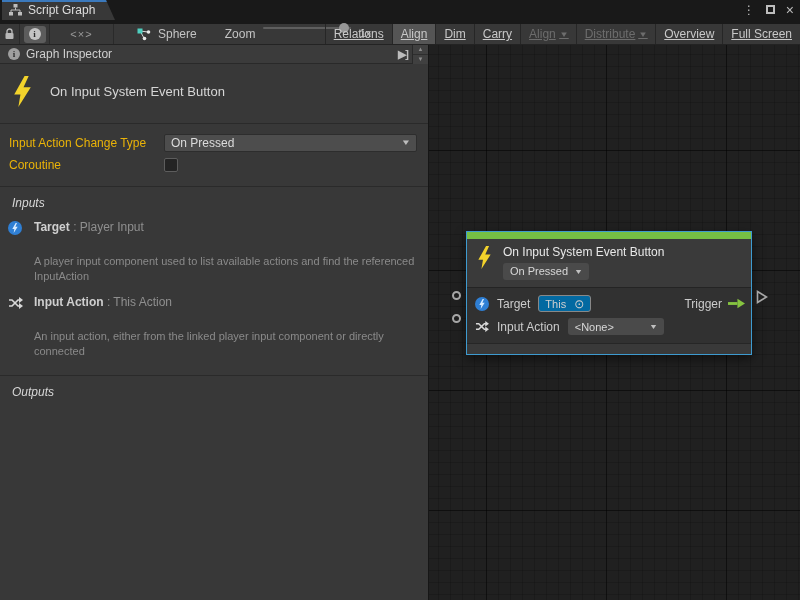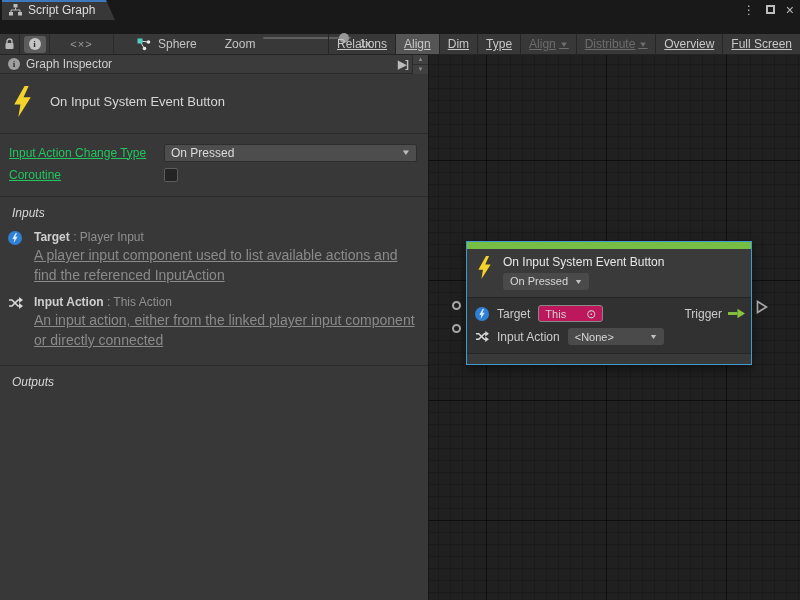--- a/index.html
+++ b/index.html
@@ -1,21 +1,21 @@
 <!DOCTYPE html>
 <html><head>
 <meta charset="utf-8">
 <style>
   * { margin:0; padding:0; box-sizing:border-box; }
   html,body { width:800px; height:600px; overflow:hidden; }
   body { font-family:"Liberation Sans", sans-serif; background:#191919; color:#c8c8c8; font-size:12px; -webkit-font-smoothing:antialiased; }
   .app { position:relative; width:800px; height:600px; background:#191919; }
 
   
-  .tabbar { position:relative; height:34px; background:#191919; }
+  .tabbar { position:relative; height:24px; background:#191919; }
   .tab { position:absolute; left:2px; top:0; width:113px; height:20px; background:#383838;
          display:flex; align-items:center; gap:6px; padding-left:7px;
          clip-path:polygon(0 0, 104px 0, 113px 100%, 0 100%); }
   .tab::before { content:""; position:absolute; top:0; left:0; width:100%; height:2px; background:#3b79bc; }
   .tab-label { color:#dedede; font-size:12px; }
   .win-controls { position:absolute; right:6px; top:0; height:20px; display:flex; align-items:center; gap:11px; color:#bdbdbd; }
   .win-controls .dots { font-size:12px; letter-spacing:0; }
   .win-controls .maxbox { display:inline-block; width:9px; height:9px; border:2px solid #bdbdbd; }
   .win-controls .closex { font-size:14px; line-height:1; }
 
@@ -53,33 +53,33 @@
   .scrub { width:16px; height:19px; background:#333333; border-left:1px solid #292929; display:flex; flex-direction:column; }
   .scrub span { flex:1; display:flex; align-items:center; justify-content:center; font-size:6px; color:#8d8d8d; background:#404040; }
   .scrub span + span { border-top:1px solid #2e2e2e; }
 
   .insp-title-row { display:flex; align-items:center; padding:12px 10px 16px 12px; border-bottom:1px solid #2a2a2a; }
   .insp-title-row .bolt { margin-right:17px; }
   .insp-title { color:#d6d6d6; font-size:13px; }
 
   .fields { padding:9px 11px 9px 9px; border-bottom:1px solid #2a2a2a; }
   .frow { display:flex; align-items:center; height:19px; margin-bottom:3px; }
-  .flabel { width:155px; color:#22c55e;text-decoration:underline; }
+  .flabel { width:155px; color:#eab308; }
   .fdrop { flex:1; height:18px; background:#4d4d4d; border:1px solid #2d2d2d; border-radius:2px; display:flex; align-items:center; padding:0 6px; color:#dcdcdc; }
   .fdrop .chev { margin-left:auto; font-size:8px; color:#bdbdbd; transform:scaleX(1.3); }
   .checkbox { width:14px; height:14px; background:#242424; border:1px solid #5d5d5d; border-radius:2px; }
 
   .section { padding:9px 0 6px; }
   .section.outputs { border-top:1px solid #2a2a2a; }
   .sec-head { padding:0 12px 9px; color:#d8d8d8; font-size:12px;font-style:italic; }
   .port-row { display:flex; padding:1px 8px 9px; }
   .port-ic { width:17px; margin-right:9px; padding-top:1px; flex:none; }
   .pname { color:#cfcfcf; font-weight:bold; }
   .ptype { color:#8f8f8f; }
-  .pdesc { color:#8a8a8a; font-size:14px; line-height:1.4; margin-top:2px; max-width:385px;text-decoration:underline; }
+  .pdesc { color:#8a8a8a; font-size:11px; line-height:1.4; margin-top:20px; max-width:385px; }
   .blue-circle { width:14px; height:14px; border-radius:50%; background:#2f7fd4; display:flex; align-items:center; justify-content:center; }
 
   
   .canvas { position:relative; flex:1; background-color:#202020; overflow:hidden;
     background-image:
       linear-gradient(rgba(0,0,0,0.45) 1px, transparent 1px),
       linear-gradient(90deg, rgba(0,0,0,0.45) 1px, transparent 1px),
       linear-gradient(rgba(0,0,0,0.16) 1px, transparent 1px),
       linear-gradient(90deg, rgba(0,0,0,0.16) 1px, transparent 1px);
     background-size:120px 120px, 120px 120px, 12px 12px, 12px 12px;
@@ -91,21 +91,21 @@
   .green-bar { height:7px; background:#76bf44; }
   .nhead { background:#3a3a3a; padding:6px 8px 7px 10px; display:flex; align-items:flex-start; border-bottom:1px solid #242424; }
   .nhead .bolt { margin-right:11px; margin-top:1px; flex:none; }
   .ntitle { color:#e8e8e8; font-size:12px; margin-bottom:4px; }
   .ndrop { display:inline-flex; align-items:center; gap:7px; background:#4a4a4a; border-radius:3px; padding:2px 7px 3px; color:#d8d8d8; font-size:11px; }
   .ndrop .chev { font-size:7px; color:#c0c0c0; transform:scaleX(1.3); }
   .nbody { padding:4px 6px 5px 8px; }
   .nrow { display:flex; align-items:center; height:23px; }
   .nrow .row-ic { margin-right:8px; flex:none; display:flex; }
   .nrow .nlabel { color:#cccccc; font-size:12px; }
-  .this-field { display:inline-flex; align-items:center; gap:20px; margin-left:8px; background:#be185d; border:1px solid #888888; border-radius:3px; padding:0 6px; height:17px; color:#d0d0d0; font-size:11px; }
+  .this-field { display:inline-flex; align-items:center; gap:8px; margin-left:8px; background:#0369a1; border:1px solid #888888; border-radius:3px; padding:0 6px; height:17px; color:#d0d0d0; font-size:11px; }
   .this-field .odot { font-size:12px; color:#cdcdcd; }
   .nrow .fill { flex:1; }
   .trig-label { color:#cccccc; font-size:12px; margin-right:6px; }
   .sel-drop { display:inline-flex; align-items:center; margin-left:8px; background:#4a4a4a; border-radius:3px; padding:0 7px; height:17px; width:96px; color:#d8d8d8; font-size:11px; }
   .sel-drop .chev { margin-left:auto; font-size:7px; color:#c0c0c0; transform:scaleX(1.3); }
   .nfoot { height:11px; background:#393939; border-top:1px solid #262626; }
   .port-circle { position:absolute; width:9px; height:9px; border:2px solid #a6a6a6; border-radius:50%; left:-15px; }
   .port-circle.p1 { top:59px; }
   .port-circle.p2 { top:82px; }
   .port-tri { position:absolute; right:-17px; top:58px; }
@@ -170,21 +170,21 @@
       <div class="seg">
           <span>Relations</span>
         </div>
       <div class="seg active">
           <span>Align</span>
         </div>
       <div class="seg">
           <span>Dim</span>
         </div>
       <div class="seg">
-          <span>Type</span>
+          <span>Carry</span>
         </div>
       <div class="seg disabled">
         <span>Align</span>
           <span class="chev">▼</span>
       </div>
       <div class="seg disabled">
         <span>Distribute</span>
           <span class="chev">▼</span>
       </div>
       <div class="seg">

